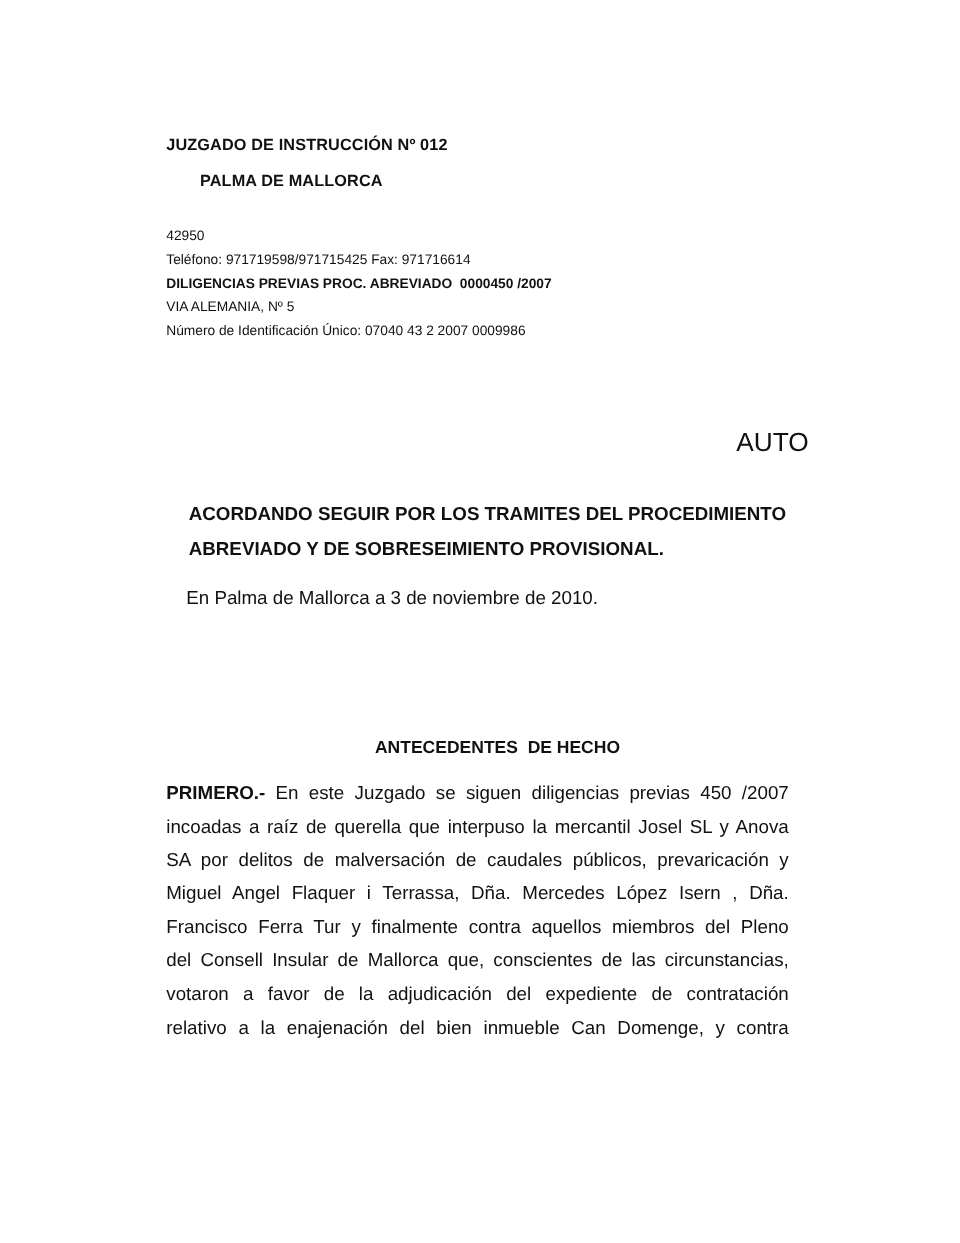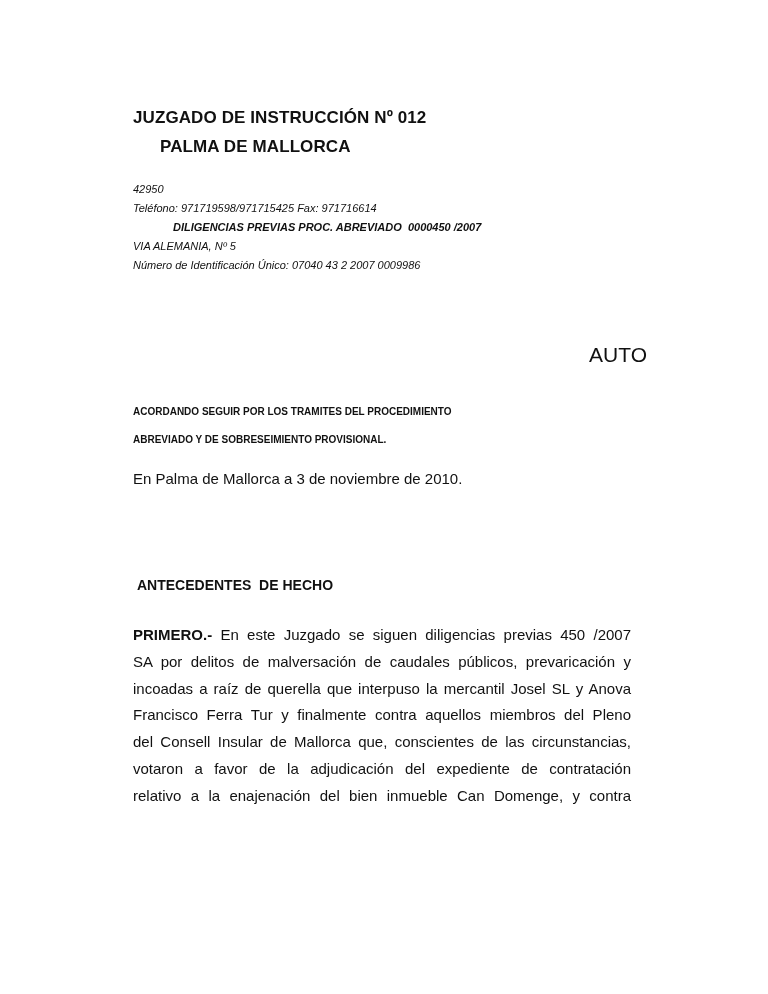--- a/index.html
+++ b/index.html
@@ -18,79 +18,79 @@
     .page {
       position: absolute;
       left: 133px;
       top: 0;
       width: 498px;
     }
     .court-title {
       position: absolute;
       left: 0;
       font-weight: bold;
-      font-size: 17px;
+      font-size: 13px;
       letter-spacing: 0.1px;
       white-space: nowrap;
       margin: 0;
     }
     .court-title.l1 { top: 108px; }
     .court-title.l2 { top: 137px; margin-left: 27px; }
 
     .meta {
       position: absolute;
       left: 0;
       top: 180px;
       font-size: 11px;
       line-height: 19px;
     }
-    .meta div { white-space: nowrap; font-style: italic; }
+    .meta div { white-space: nowrap; }
     .meta .bold { font-weight: bold; }
 
     .auto-title {
       position: absolute;
       left: 16px;
       width: 498px;
       top: 343px;
       text-align: right;
       font-weight: normal;
       font-size: 21px;
       margin: 0;
     }
 
     .subject {
       position: absolute;
-      left: 0;
+      left: 18px;
       top: 398px;
       width: 498px;
       font-weight: bold;
-      font-size: 10px;
+      font-size: 15px;
       line-height: 28px;
       margin: 0;
     }
     .subject div { white-space: nowrap; }
 
     .date-line {
       position: absolute;
-      left: 0;
+      left: 16px;
       top: 470px;
       font-size: 15px;
       white-space: nowrap;
       margin: 0;
     }
 
     .section-heading {
       position: absolute;
       left: 0;
       width: 498px;
       top: 573px;
-      text-align: left;
+      text-align: center;
       font-weight: bold;
       font-size: 14px;
-      margin: 4px;
+      margin: 16px;
       white-space: pre;
     }
 
     .paragraph {
       position: absolute;
       left: 0;
       top: 622px;
       width: 498px;
       font-size: 15px;
       line-height: 26.8px;
@@ -114,39 +114,40 @@
 <body>
 
 <div class="page">
 
   <h1 class="court-title l1">JUZGADO DE INSTRUCCIÓN Nº 012</h1>
   <h2 class="court-title l2">PALMA DE MALLORCA</h2>
 
   <div class="meta">
     <div>42950</div>
     <div>Teléfono: 971719598/971715425 Fax: 971716614</div>
-    <div class="bold" style="white-space:pre;margin-left:40px;">DILIGENCIAS PREVIAS PROC. ABREVIADO  0000450 /2007</div>
+    <div class="bold" style="white-space:pre;">DILIGENCIAS PREVIAS PROC. ABREVIADO  0000450 /2007</div>
     <div>VIA ALEMANIA, Nº 5</div>
     <div>Número de Identificación Único: 07040 43 2 2007 0009986</div>
   </div>
 
   <h2 class="auto-title">AUTO</h2>
 
   <div class="subject">
     <div>ACORDANDO SEGUIR POR LOS TRAMITES DEL PROCEDIMIENTO</div>
     <div>ABREVIADO Y DE SOBRESEIMIENTO PROVISIONAL.</div>
   </div>
 
   <p class="date-line">En Palma de Mallorca a 3 de noviembre de 2010.</p>
 
   <h3 class="section-heading">ANTECEDENTES  DE HECHO</h3>
 
   <div class="paragraph">
     <div class="line"><span class="lead">PRIMERO.-</span><span class="inline"> En este Juzgado se siguen diligencias previas 450 /2007</span></div>
+    <div class="line">incoadas a raíz de querella que interpuso la mercantil Josel SL y Anova</div>
     <div class="line">SA por delitos de malversación de caudales públicos, prevaricación y</div>
-    <div class="line">incoadas a raíz de querella que interpuso la mercantil Josel SL y Anova</div>
+    <div class="line">Miguel Angel Flaquer i Terrassa, Dña. Mercedes López Isern , Dña.</div>
     <div class="line">Francisco Ferra Tur y finalmente contra aquellos miembros del Pleno</div>
     <div class="line">del Consell Insular de Mallorca que, conscientes de las circunstancias,</div>
     <div class="line">votaron a favor de la adjudicación del expediente de contratación</div>
     <div class="line">relativo a la enajenación del bien inmueble Can Domenge, y contra</div>
   </div>
 
 </div>
 
 </body></html>

